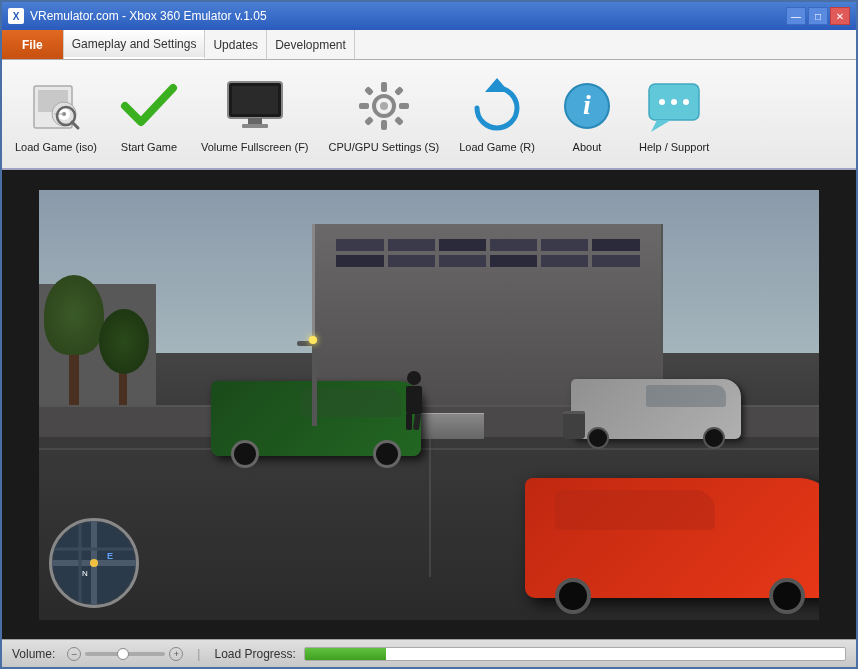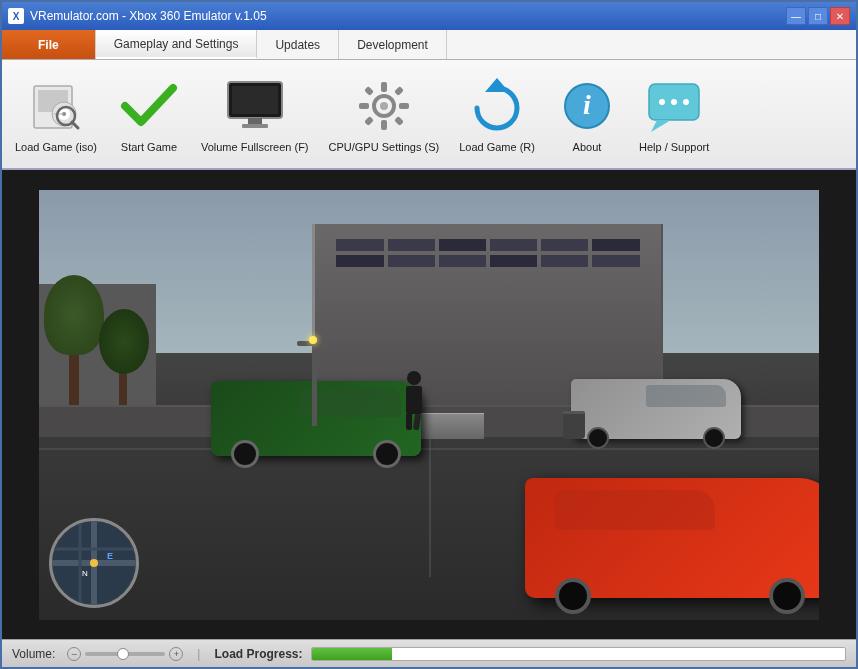--- a/index.html
+++ b/index.html
@@ -85,35 +85,35 @@
       background: #f5f5f5;
       border-bottom: 1px solid #b0b0b0;
       display: flex;
       align-items: stretch;
       height: 30px;
       flex-shrink: 0;
       padding-left: 0;
     }
 
     .tab {
-      padding: 0 18px;
+      padding: 0 8px;
       display: flex;
       align-items: center;
       cursor: pointer;
       font-size: 12px;
       color: #333;
       border-right: 1px solid #ccc;
       position: relative;
     }
 
     .tab.file {
       background: linear-gradient(to bottom, #e06820, #c85010);
       color: white;
       font-weight: bold;
-      padding: 0 36px;
+      padding: 0 20px;
       text-align: right;
     }
 
     .tab.active {
       background: linear-gradient(to bottom, #ffffff, #e8e8e8);
       border-bottom: 2px solid white;
       font-weight: normal;
     }
 
     
@@ -248,21 +248,20 @@
       cursor: pointer;
     }
 
     .separator {
       color: #999;
       margin: 0 6px;
     }
 
     .progress-label {
       color: #333;
-      font-weight: bold;
     }
 
     .progress-track {
       flex: 1;
       height: 14px;
       background: #fff;
       border: 1px solid #aaa;
       border-radius: 2px;
       overflow: hidden;
     }

